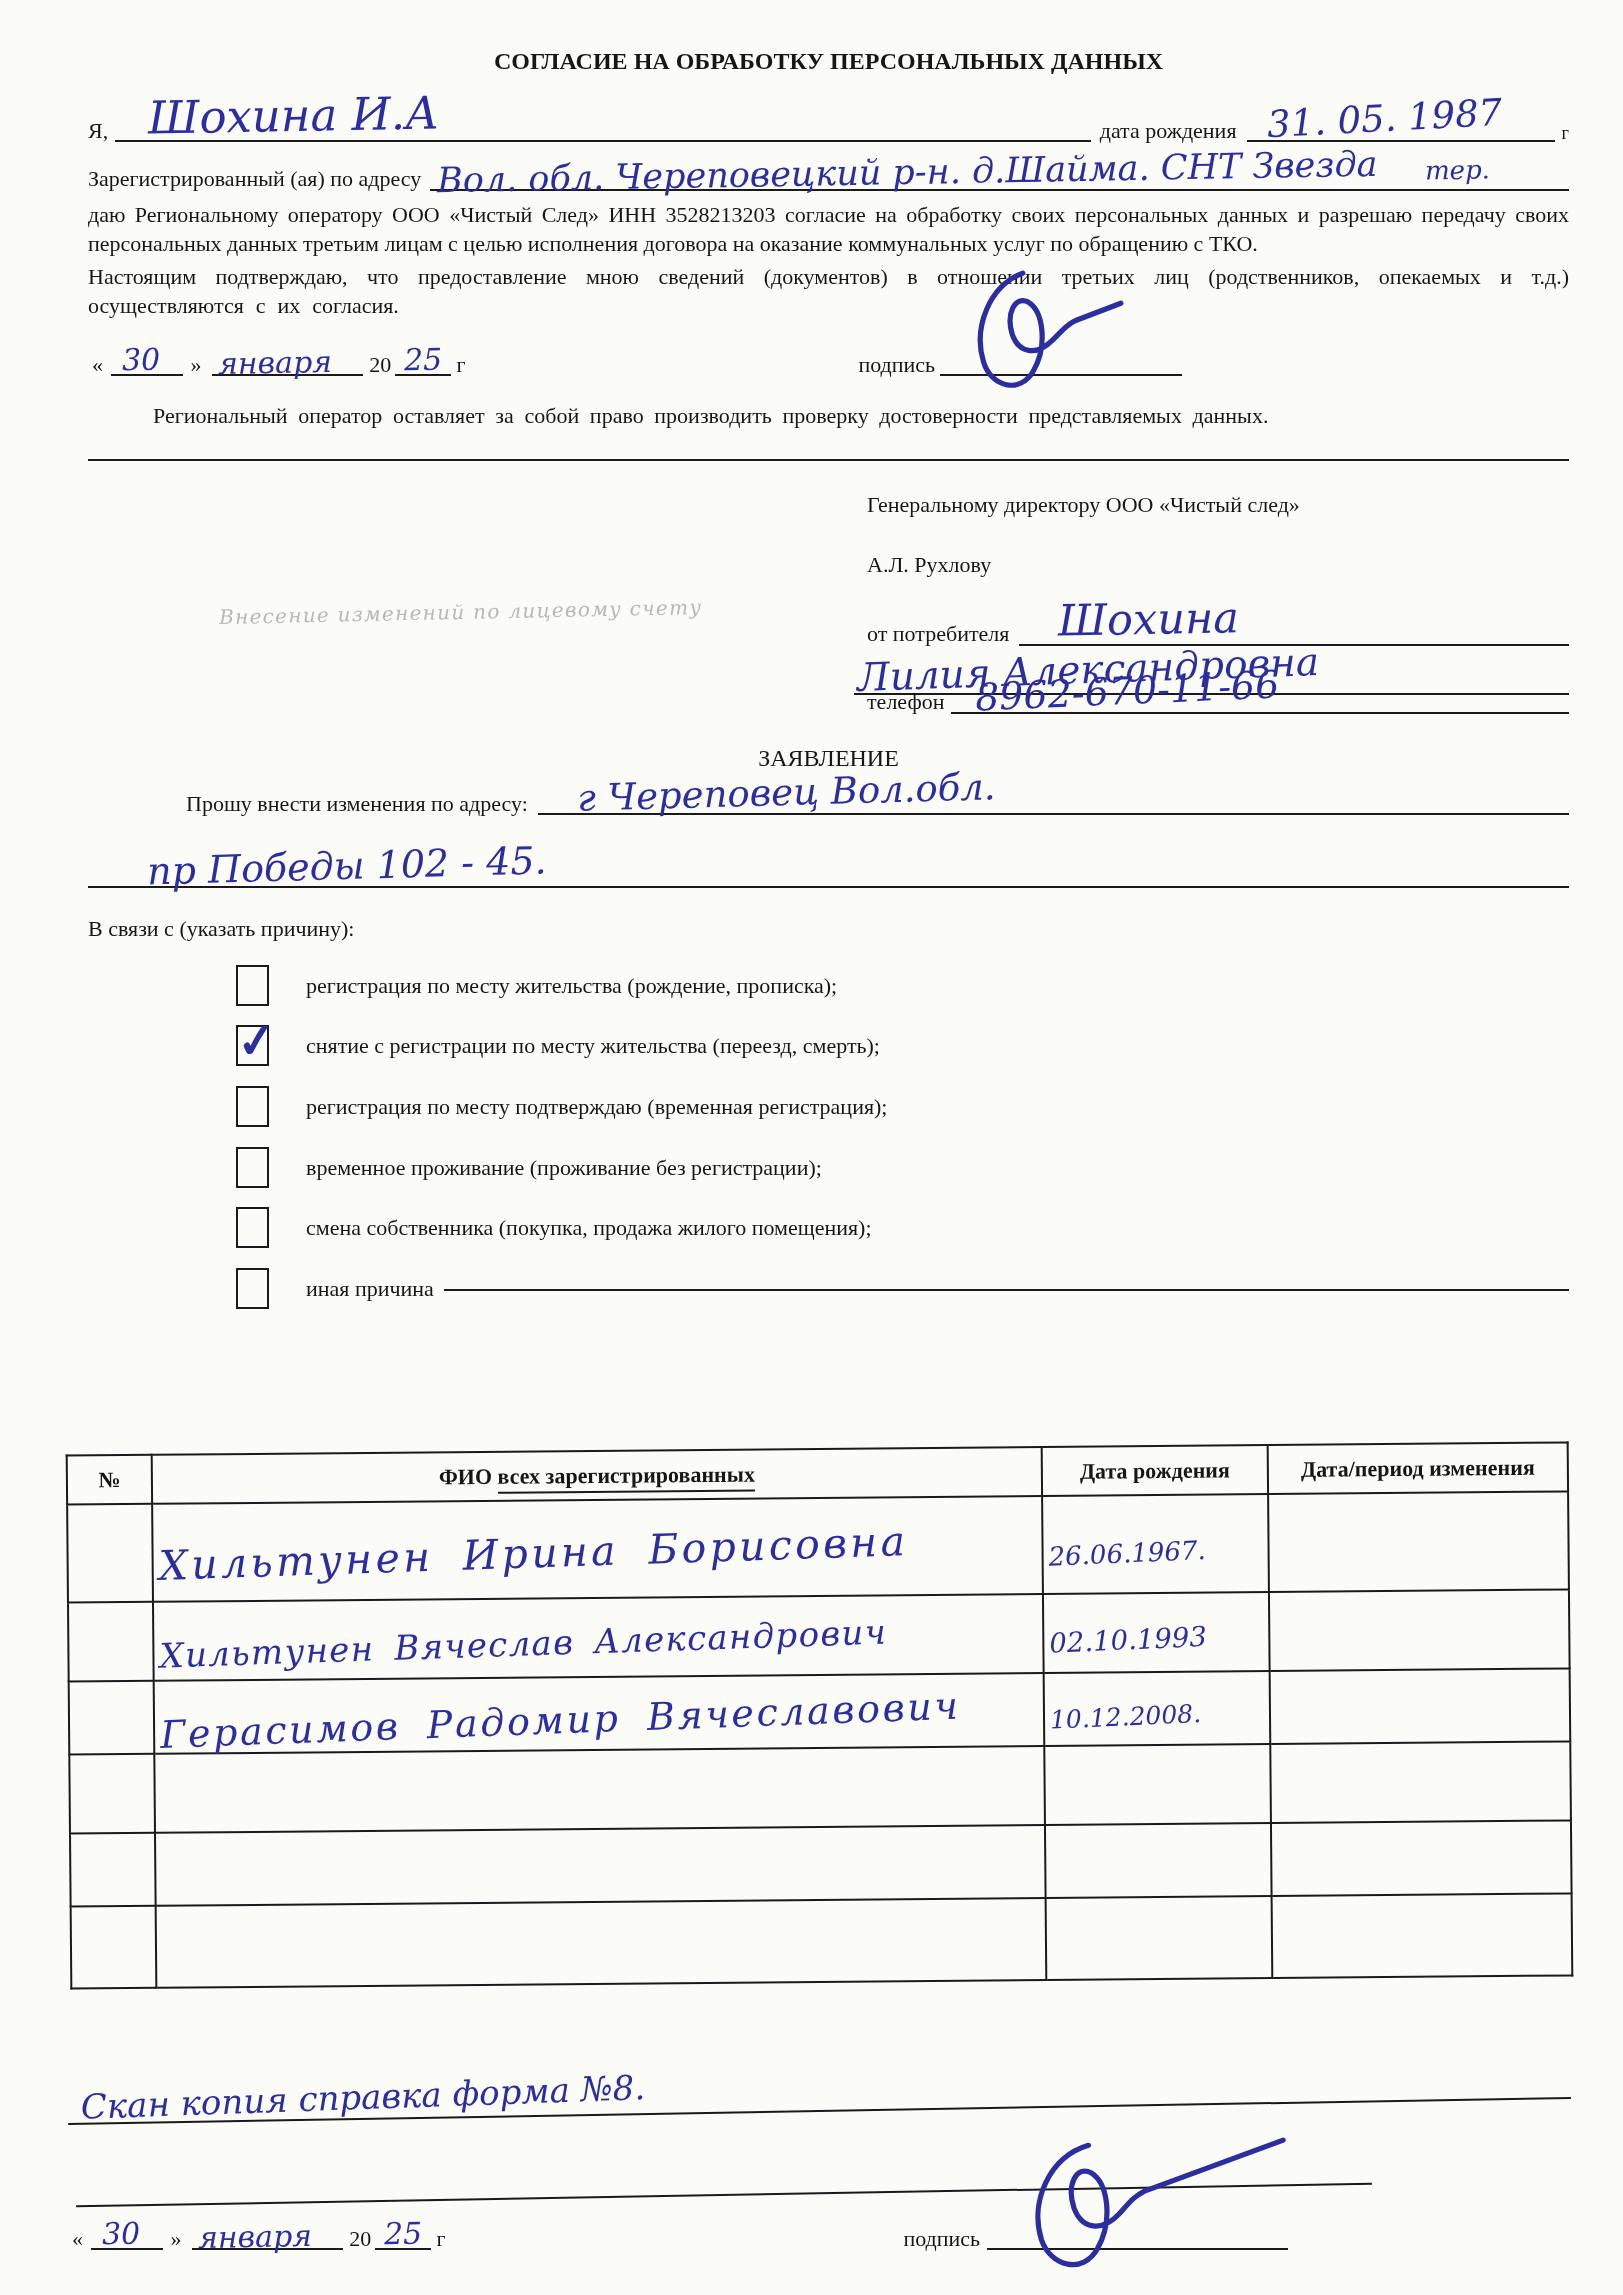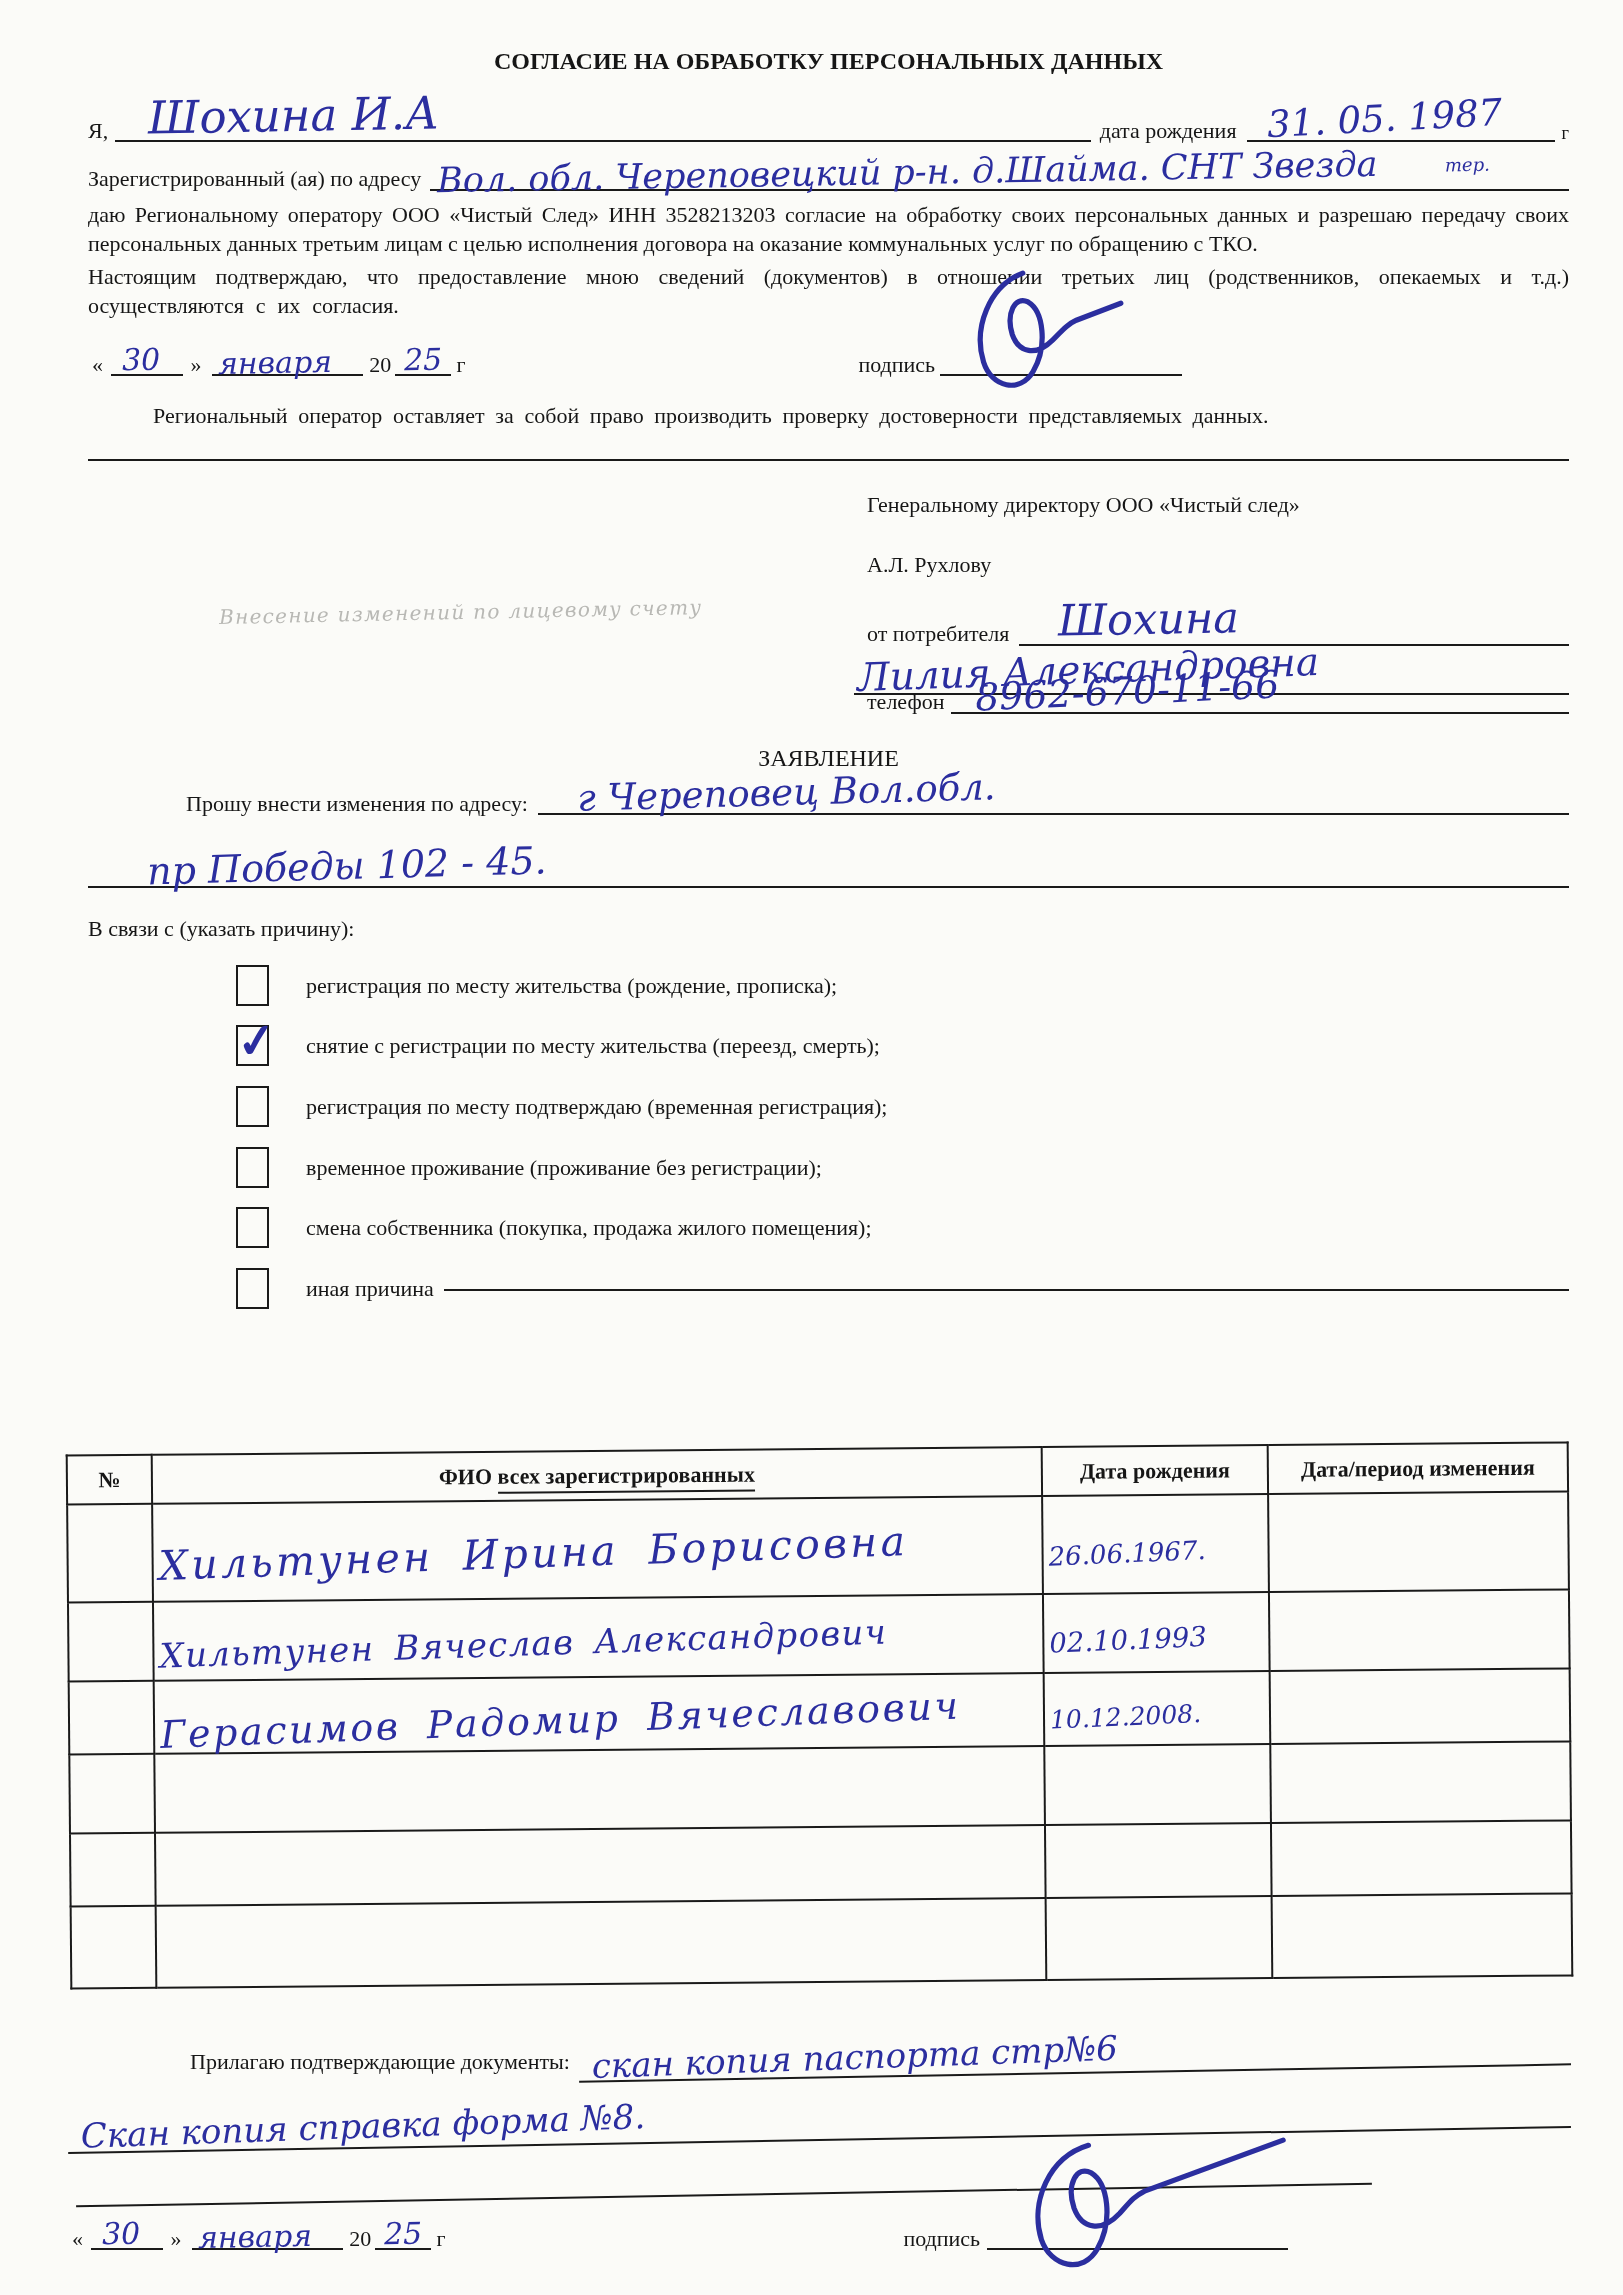--- a/index.html
+++ b/index.html
@@ -70,21 +70,21 @@
     <div class="fld" style="width:308px; margin:0 6.5px 2.6px 10.5px;">
       <span class="hw" style="left:19.6px; font-size:37px; bottom:-3.9px; transform:rotate(-3deg);">31. 05. 1987</span>
     </div>
     <span style="font-size:18.3px;">г</span>
   </div>
 
   <div class="row" style="margin-top:19.6px;">
     <span>Зарегистрированный (ая) по адресу</span>
     <div class="fld" style="flex:1; margin:0 0 2.6px 9.2px;">
       <span class="hw" style="left:6.5px; font-size:35px; bottom:-6.5px;">Вол. обл. Череповецкий р-н. д.Шайма. СНТ Звезда</span>
-      <span class="hw sup" style="right:79px; font-size:18px;text-align:right;">тер.</span>
+      <span class="hw sup" style="right:79px; font-size:26px;text-align:right;">тер.</span>
     </div>
   </div>
 
   <p class="jpara" style="margin:6.5px 0 0 0;">даю Региональному оператору ООО «Чистый След» ИНН 3528213203 согласие на обработку своих персональных данных и разрешаю передачу своих персональных данных третьим лицам с целью исполнения договора на оказание коммунальных услуг по обращению с ТКО.</p>
 
   <p class="jpara" style="margin:3.9px 0 0 0; word-spacing:6.5px;">Настоящим подтверждаю, что предоставление мною сведений (документов) в отношении третьих лиц (родственников, опекаемых и т.д.) осуществляются с их согласия.</p>
 
   <div class="row" style="margin-top:30px;">
     <span class="qd">«</span>
     <div class="fld" style="width:72px; margin:0 3.9px 2.6px 3.9px;">
@@ -232,26 +232,20 @@
         <td></td>
         <td></td>
         <td></td>
         <td></td>
       </tr>
     </tbody>
       </table>
   </div>
 
   <div class="attach">
-    <div class="row">
-      <span style="margin-left:122px;">Прилагаю подтверждающие документы:</span>
-      <div class="fld" style="flex:1; margin:0 0 2.6px 9.2px; transform:rotate(-1deg);">
-        <span class="hw" style="left:13px; font-size:34px; bottom:-3.9px;">скан  копия  паспорта  стр№6</span>
-      </div>
-    </div>
     <div class="fld" style="margin-top:56px; transform:rotate(-1deg);">
       <span class="hw" style="left:13px; font-size:34px; bottom:-2.6px;">Скан копия   справка  форма   №8.</span>
     </div>
   </div>
 
   <div class="blankline"></div>
 
   <div class="footer row">
     <span class="qd">«</span>
     <div class="fld" style="width:72px; margin:0 3.9px 2.6px 3.9px;">

